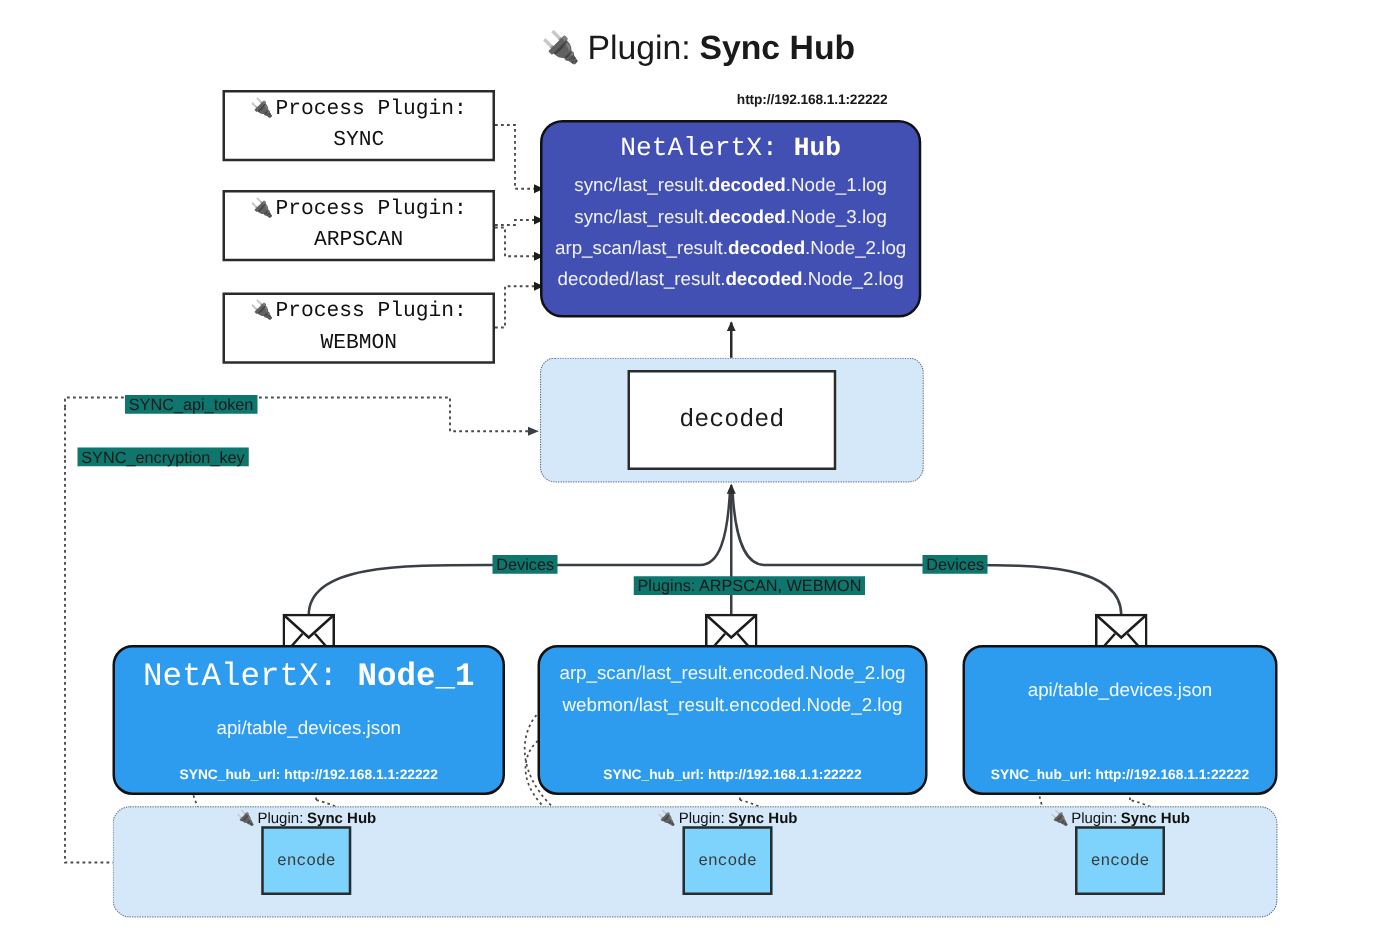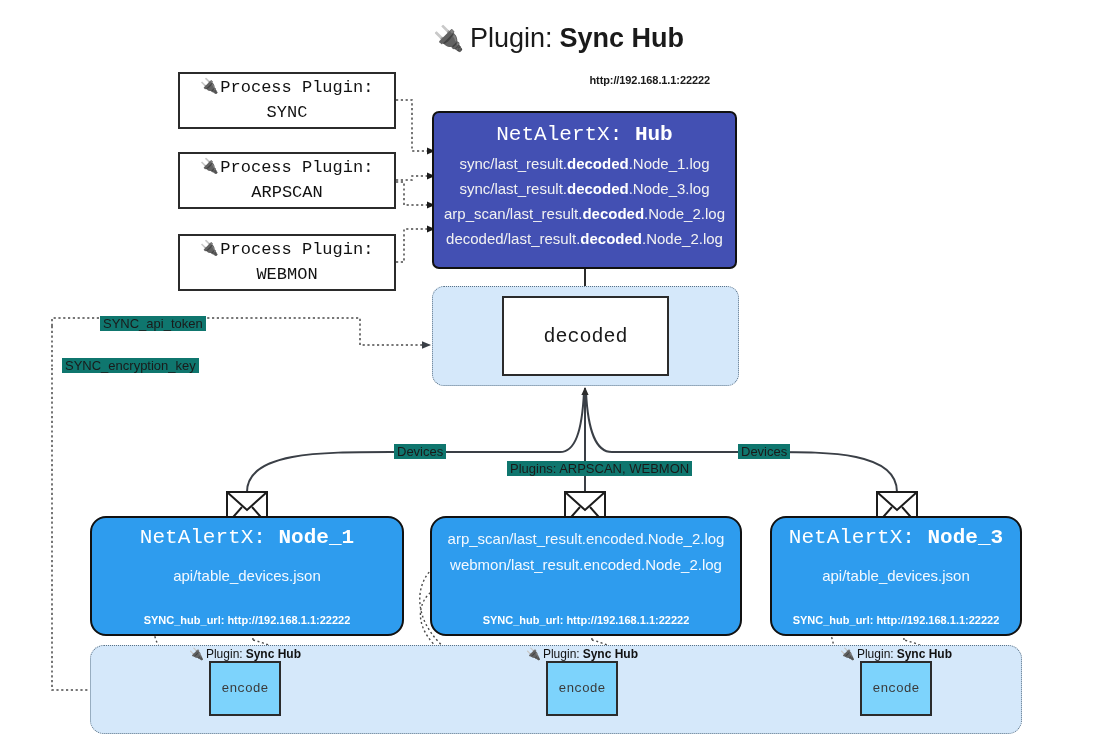--- a/index.html
+++ b/index.html
@@ -40,24 +40,23 @@
   .proc-box .l2{white-space:nowrap;}
 
   
   #hub-url{
     left:470px;top:74px;width:240px;height:16px;
     text-align:right;font-size:11px;color:#1a1a1a;font-weight:600;
     letter-spacing:-0.1px;
   }
   #hub{
     left:432px;top:96px;width:305px;height:158px;
-    background:#4350b3;border:2.5px solid #111;border-radius:7px;
+    background:#4350b3;border:2.5px solid #111;border-radius:18px;
     color:#ffffff;
     padding-top:10px;
-    margin-top:15px;
   }
   #hub .hub-title{
     font-family:"Liberation Mono", monospace;
     font-size:21px;text-align:center;white-space:nowrap;margin-bottom:6px;
   }
   #hub .hub-title .b{font-weight:bold;}
   #hub .logline{
     font-size:15px;line-height:1.66;text-align:center;white-space:nowrap;
     color:#f2f2f2;
   }
@@ -76,21 +75,21 @@
   }
 
   
   .node{
     background:#2e9cee;border:2.5px solid #111;border-radius:16px;
     color:#ffffff;
     padding-top:8px;
   }
   .node .n-title{
     font-family:"Liberation Mono", monospace;
-    font-size:21px;text-align:center;white-space:nowrap;margin-bottom:4px;
+    font-size:26px;text-align:center;white-space:nowrap;margin-bottom:4px;
   }
   .node .n-title .b{font-weight:bold;}
   .node .n-line{
     font-size:15px;text-align:center;white-space:nowrap;color:#f4f9ff;
     line-height:1.75;
   }
   .node .n-foot{
     position:absolute;left:0;bottom:8px;width:100%;
     text-align:center;font-size:11px;font-weight:600;color:#ffffff;
     white-space:nowrap;
@@ -279,24 +278,20 @@
     <div class="n-foot">SYNC_hub_url: http://192.168.1.1:22222</div>
   </div>
 
   <div class="abs node" style="left:430px;top:516px;width:312px;height:120px;">
     <div class="n-line">arp_scan/last_result.encoded.Node_2.log</div>
     <div class="n-line">webmon/last_result.encoded.Node_2.log</div>
     <div class="n-foot">SYNC_hub_url: http://192.168.1.1:22222</div>
   </div>
 
   <div class="abs node" style="left:770px;top:516px;width:252px;height:120px;">
-    <div class="n-title">
-      <span>NetAlertX:</span>
-      <span class="b">Node_3</span>
-    </div>
     <div class="n-line" style="margin-top:14px;">api/table_devices.json</div>
     <div class="n-foot">SYNC_hub_url: http://192.168.1.1:22222</div>
   </div>
 
   <div class="abs" id="encode-band"></div>
 
   <div class="abs enc-label" style="left:150px;top:646px;width:190px;">
     <span class="plug">🔌</span>
     <span>Plugin:</span>
     <span class="b">Sync Hub</span>

